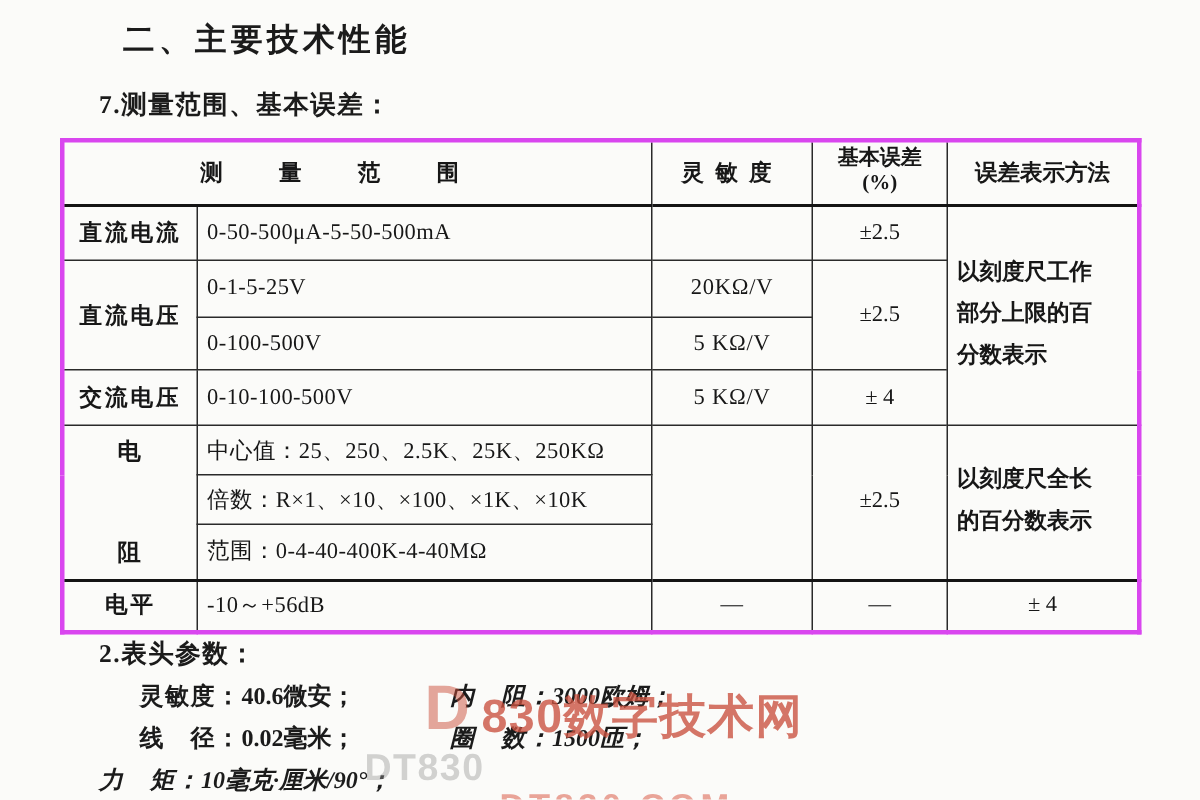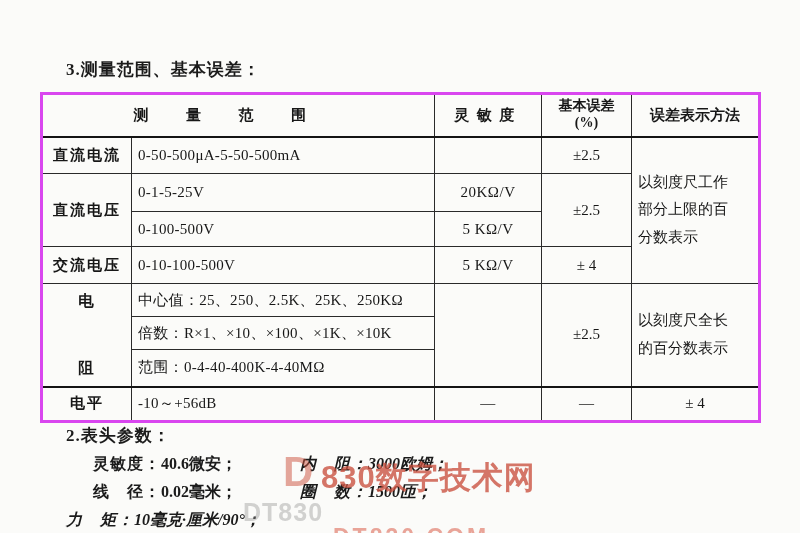--- a/index.html
+++ b/index.html
@@ -47,21 +47,21 @@
   td.range-head{letter-spacing:2.5em;padding-left:1.25em;}
   td.sens-head{letter-spacing:0.5em;padding-left:0.25em;}
   td.err-head div{line-height:1.2;font-size:14px;text-align:center;}
   td.cat{
     text-align:center;font-weight:bold;font-size:15.5px;letter-spacing:2px;
   }
   td.rng{padding-left:15px;font-weight:500;letter-spacing:0.3px;}
   td.sens{text-align:center;letter-spacing:0.5px;}
   td.err{text-align:center;font-size:16px;}
   td.method{vertical-align:top;padding:8px 6px 4px 10px;}
-  td.method .m-inner{width:96px;line-height:1.85;font-size:15px;font-weight:400;}
+  td.method .m-inner{width:96px;line-height:1.85;font-size:15px;font-weight:700;}
   .res-label{
     display:flex;flex-direction:column;justify-content:space-between;
     height:88px;padding:4px 0;align-items:center;
     font-weight:bold;font-size:15.5px;
   }
 
   
   .params{position:absolute;left:66px;top:450px;width:560px;}
   .param-row{display:flex;height:28px;align-items:center;font-size:16px;font-weight:bold;}
   .p-left{width:207px;margin-left:27px;white-space:nowrap;}
@@ -79,21 +79,22 @@
   #wm-domain{left:333px;top:493px;font-size:23px;font-weight:bold;
              color:rgba(229,148,135,0.85);letter-spacing:3px;margin-top:31px;}
   #wm-ghost{left:243px;top:498px;font-size:25px;font-weight:bold;
             color:rgba(150,150,150,0.42);letter-spacing:1px;}
 </style>
 </head>
 <body>
 
 <div class="page">
 
-  <div class="sec-heading" id="sec1">3.测量范围、基本误差：</div>
+  <div class="page-title">二、主要技术性能</div>
+  <div class="sec-heading" id="sec1">7.测量范围、基本误差：</div>
 
   <table class="spec">
     <colgroup>
       <col style="width:90px">
         <col style="width:303px">
         <col style="width:107px">
       <col style="width:90px">
         <col style="width:128px">
     </colgroup>
     <tbody>

